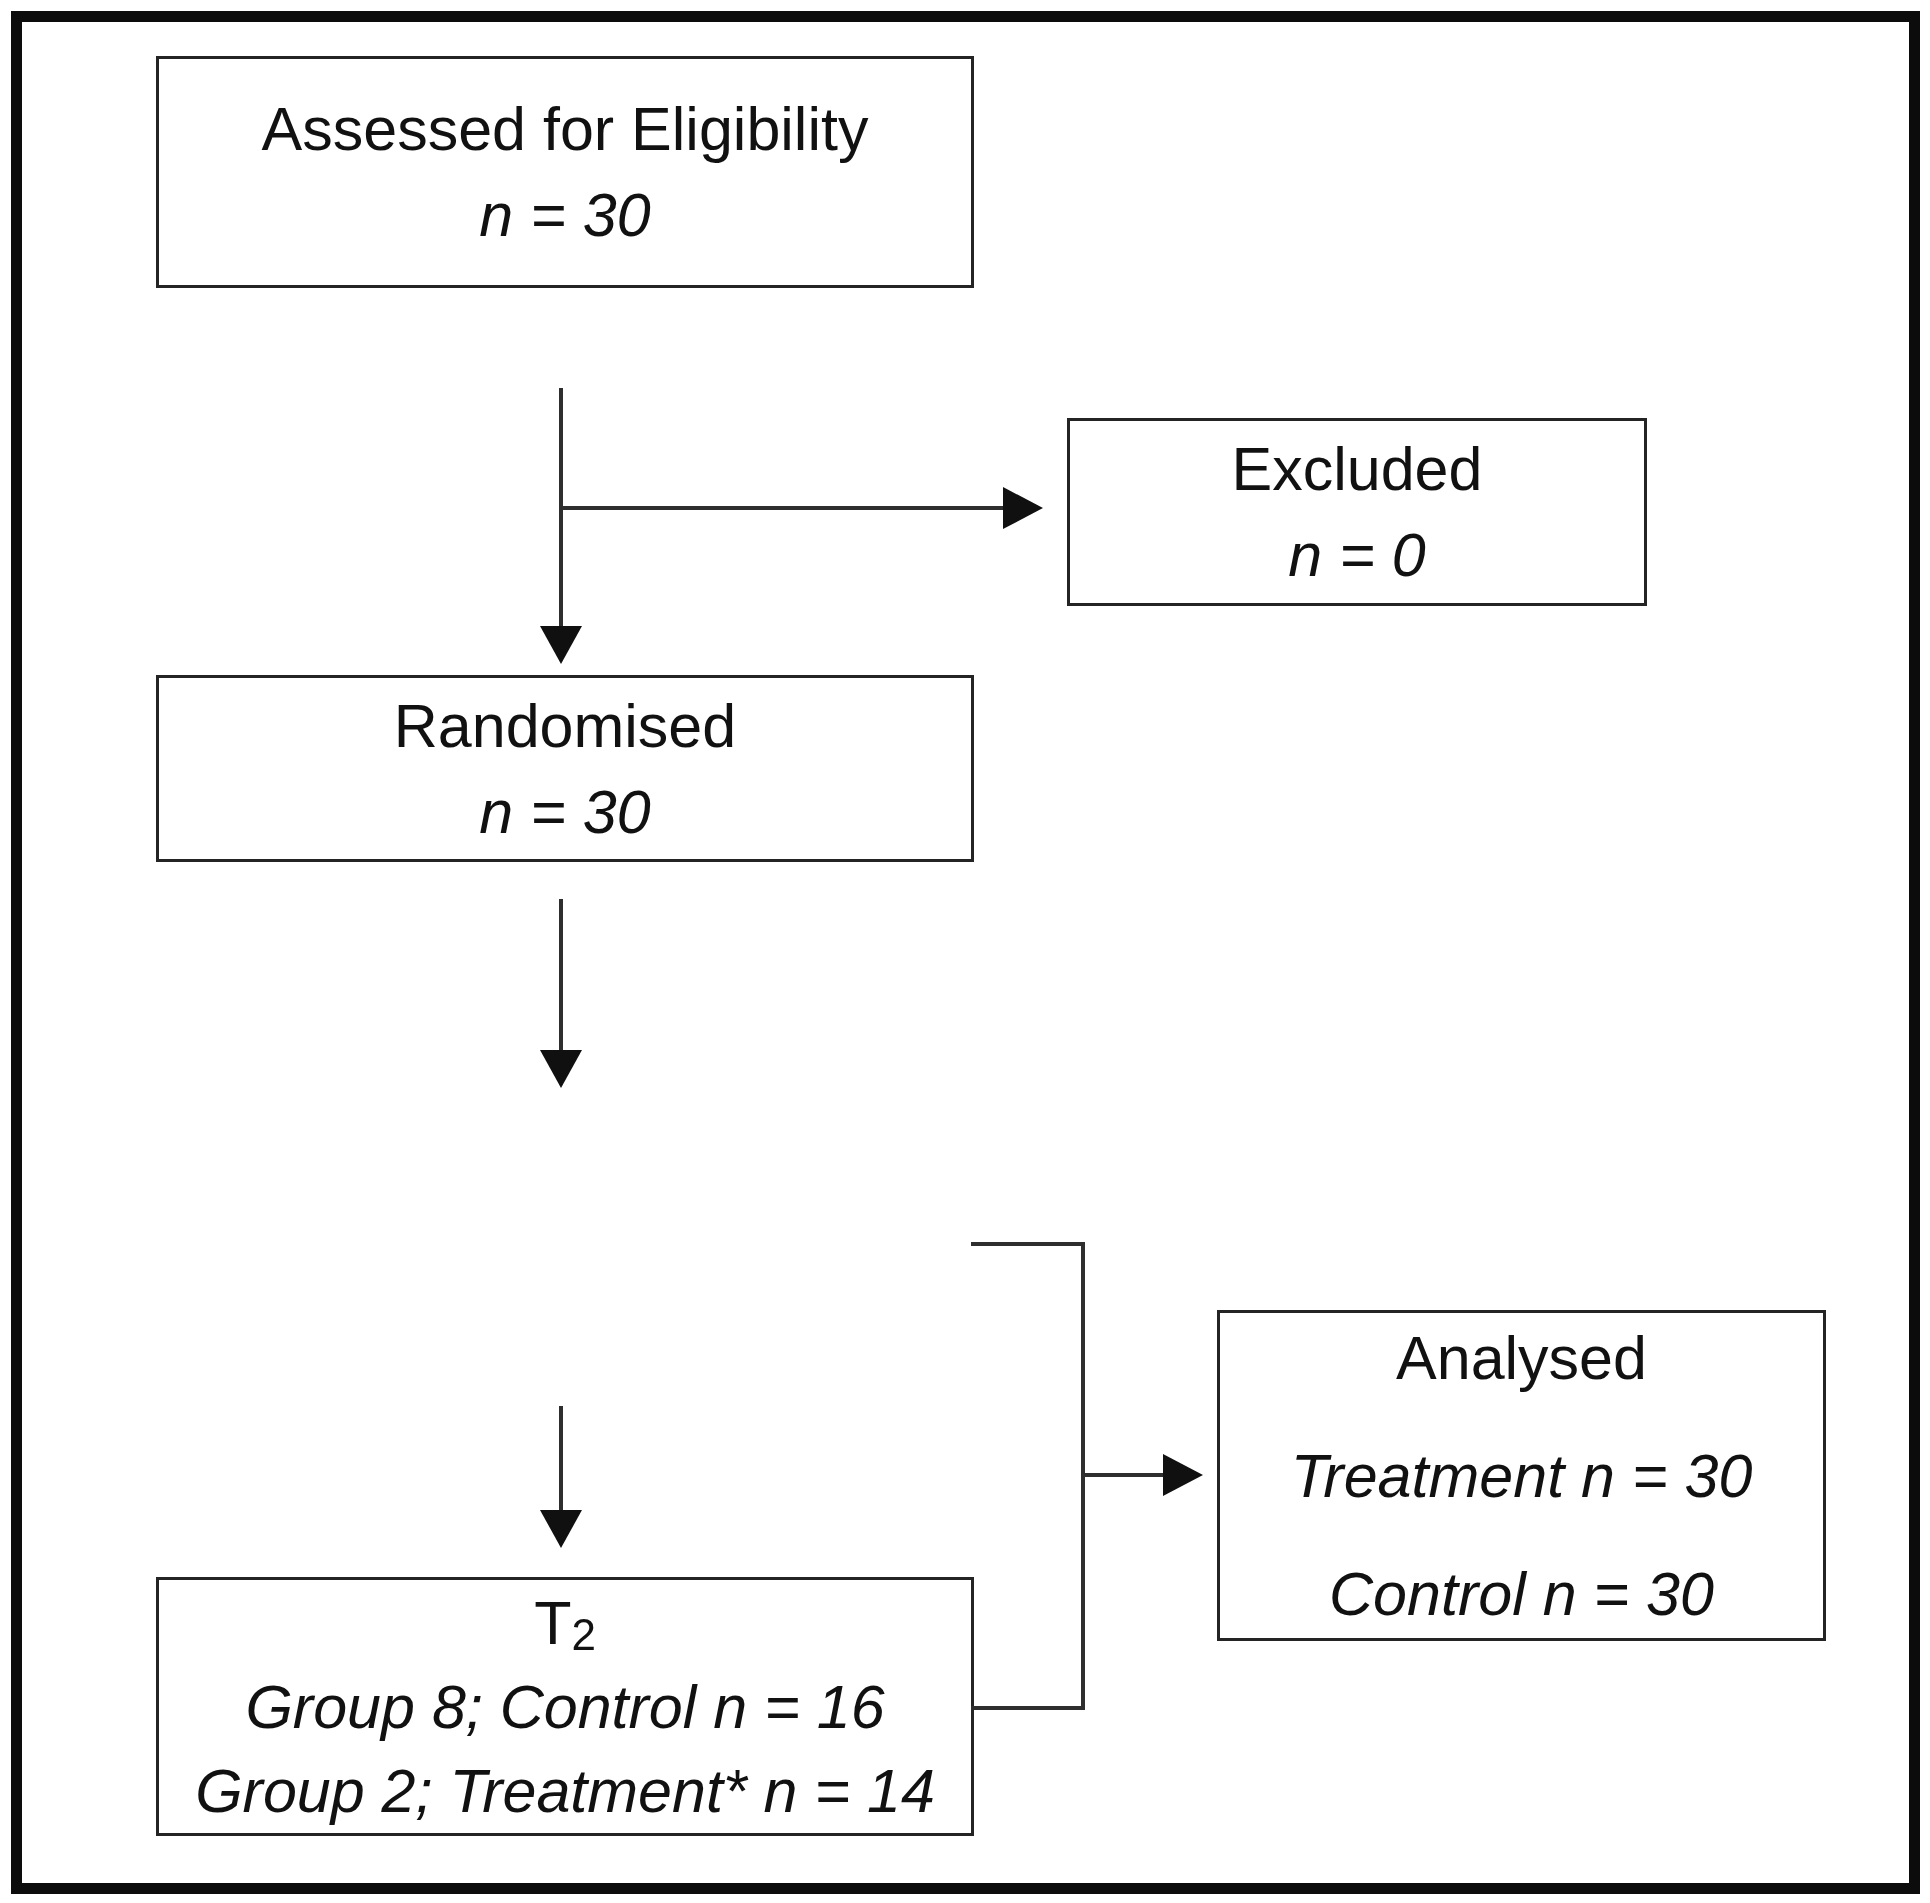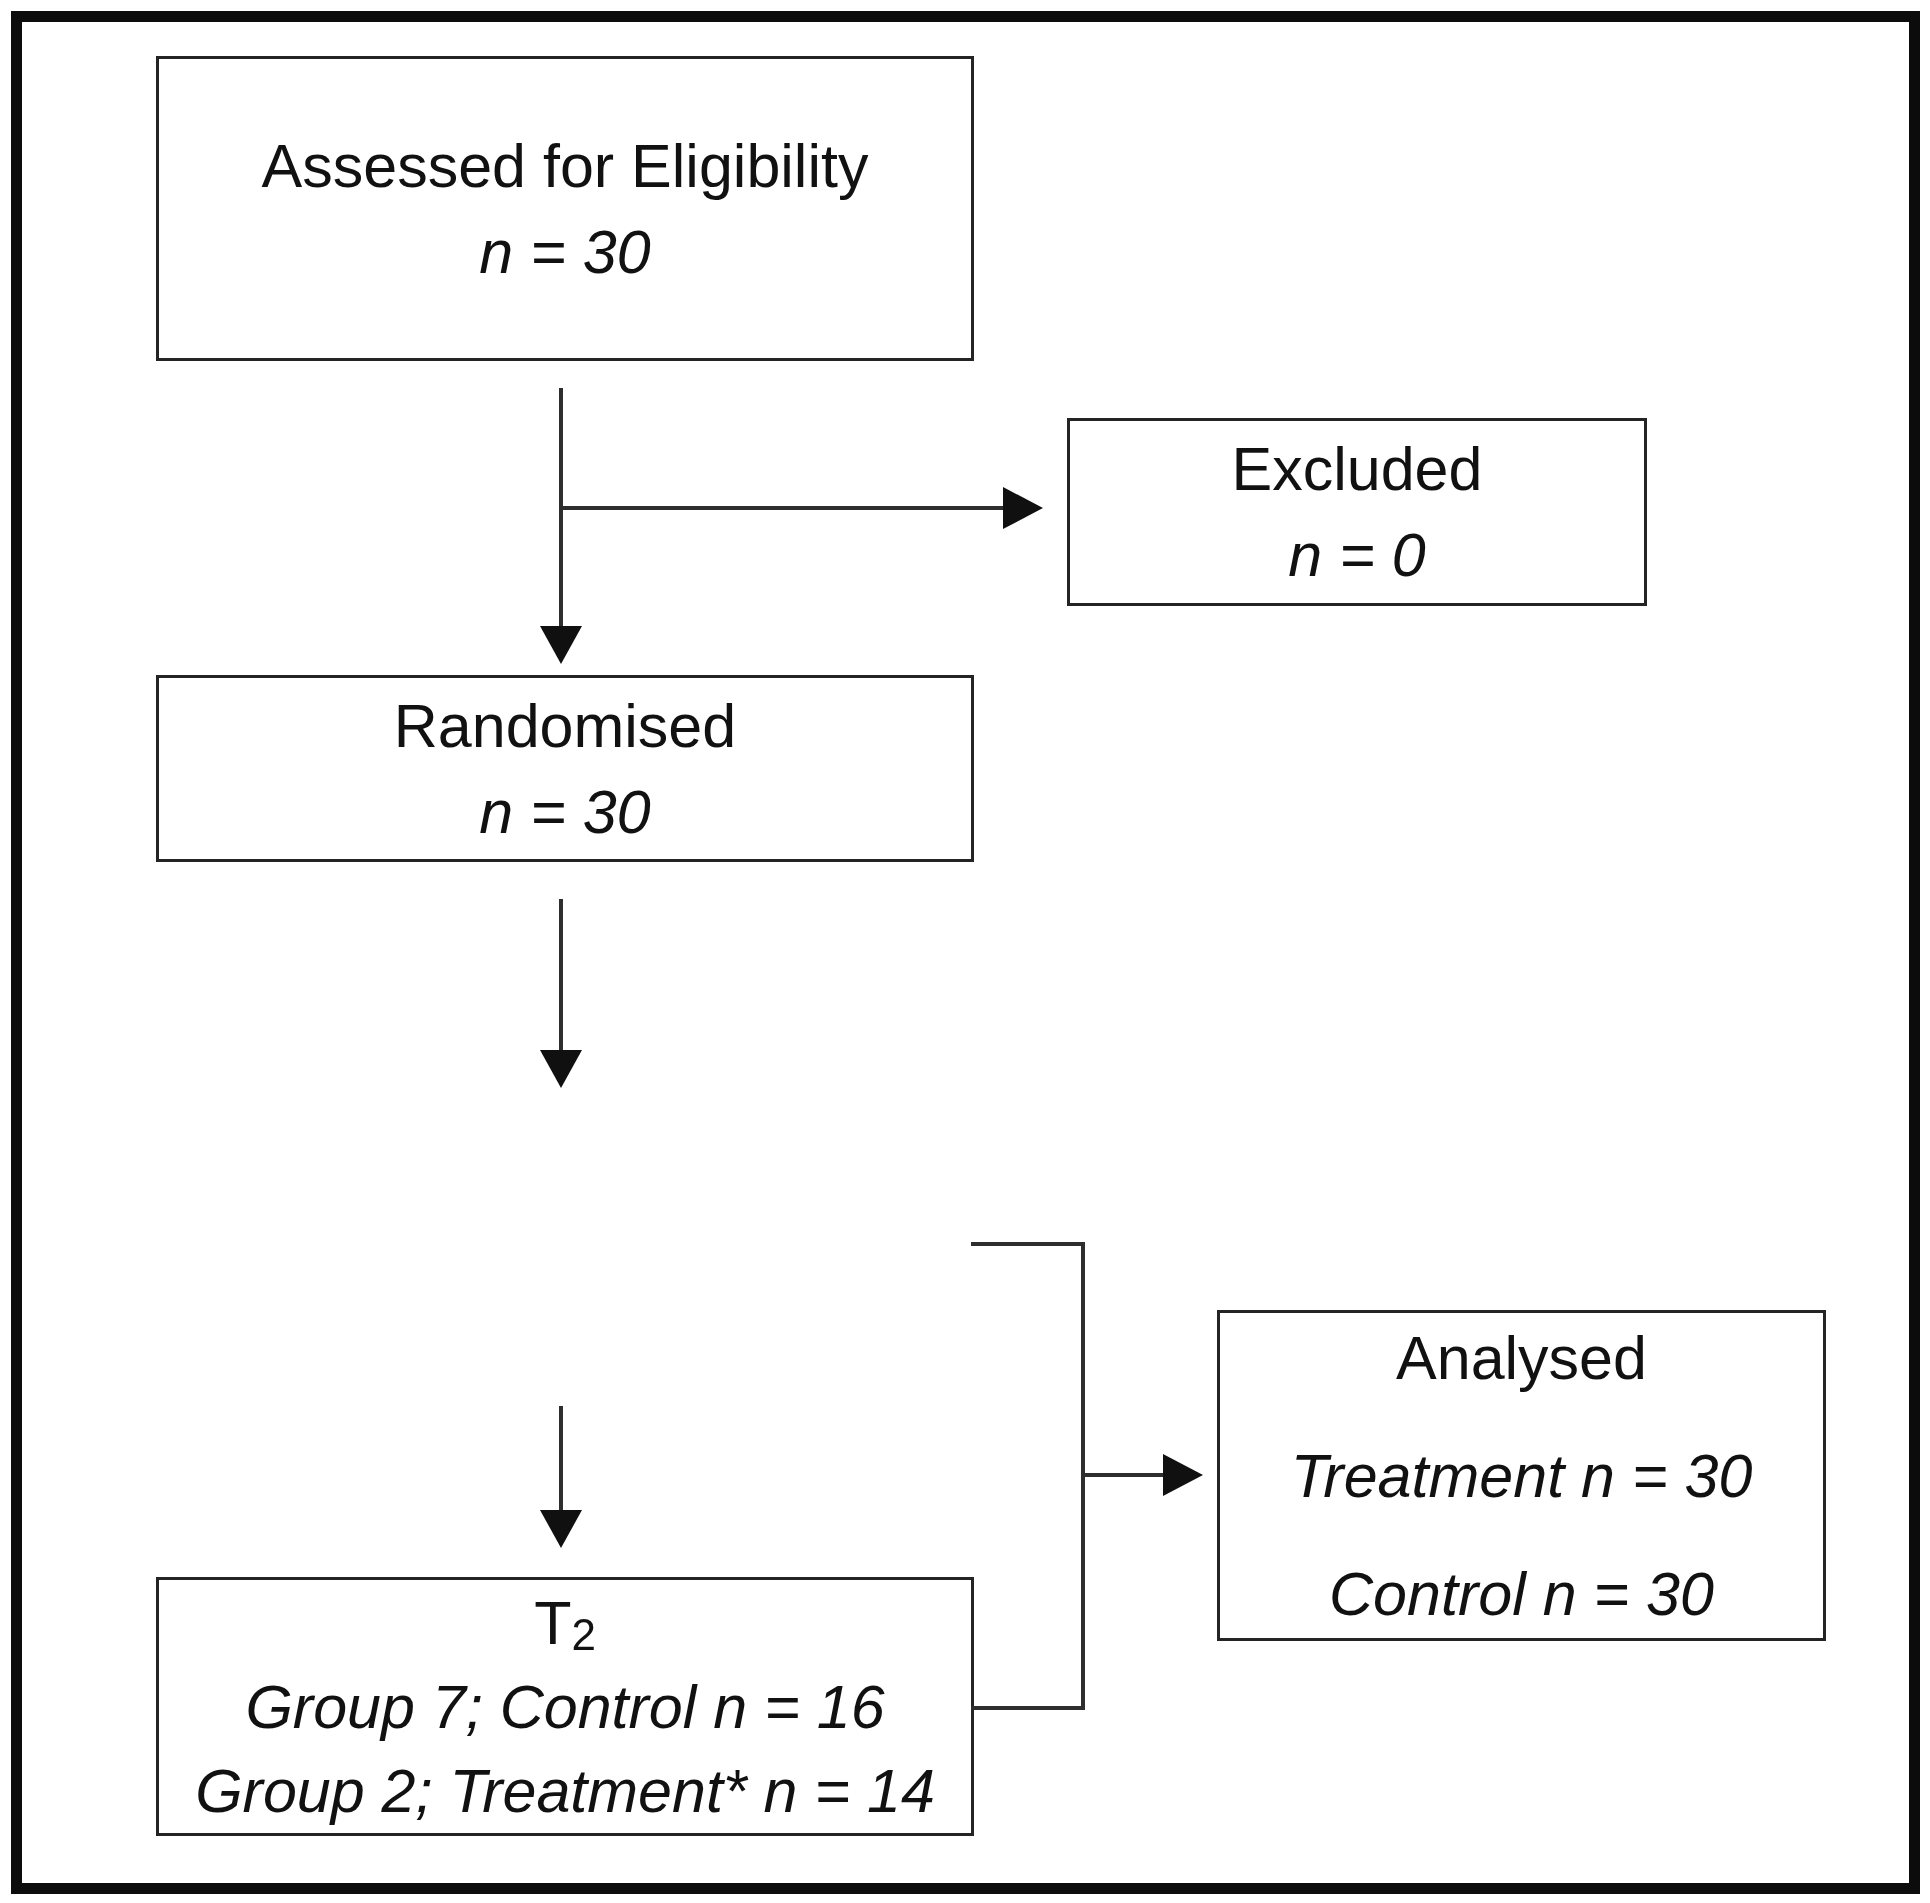--- a/index.html
+++ b/index.html
@@ -42,21 +42,21 @@
   }
   .fbox .stat, .fbox .italic {
     font-style: italic;
   }
   .tight .line { line-height: 84px; }
   .tsub {
     font-size: 44px;
     line-height: 0;
     vertical-align: -5.8px;
   }
-  #box-assessed   { left: 156px; top: 56px;   width: 818px; height: 305px; }
+  #box-assessed   { left: 156px; top: 56px;   width: 818px; height: 232px; }
   #box-excluded   { left: 1067px; top: 418px; width: 580px; height: 188px; }
   #box-randomised { left: 156px; top: 675px;  width: 818px; height: 187px; text-align: center; }
   #box-t1         { left: 156px; top: 1116px; width: 818px; height: 259px; }
   #box-t2         { left: 156px; top: 1577px; width: 818px; height: 259px; }
   #box-analysed   { left: 1217px; top: 1310px; width: 609px; height: 331px; gap: 32px; }
 
   
   .cline {
     position: absolute;
     background: #2e2e2e;
@@ -109,21 +109,21 @@
   </div>
 
   <div class="fbox" id="box-randomised">
     <div class="line">Randomised</div>
     <div class="line stat">n = 30</div>
   </div>
 
 
   <div class="fbox tight" id="box-t2">
     <div class="line"><span>T</span><span class="tsub">2</span></div>
-    <div class="line italic">Group 7; Control n = 16</div>
+    <div class="line italic">Group 8; Control n = 16</div>
     <div class="line italic">Group 2; Treatment* n = 14</div>
   </div>
 
   <div class="fbox" id="box-analysed">
     <div class="line">Analysed</div>
     <div class="line italic">Treatment n = 30</div>
     <div class="line italic">Control n = 30</div>
   </div>
 
   <div class="cline" id="v-assessed"></div>

